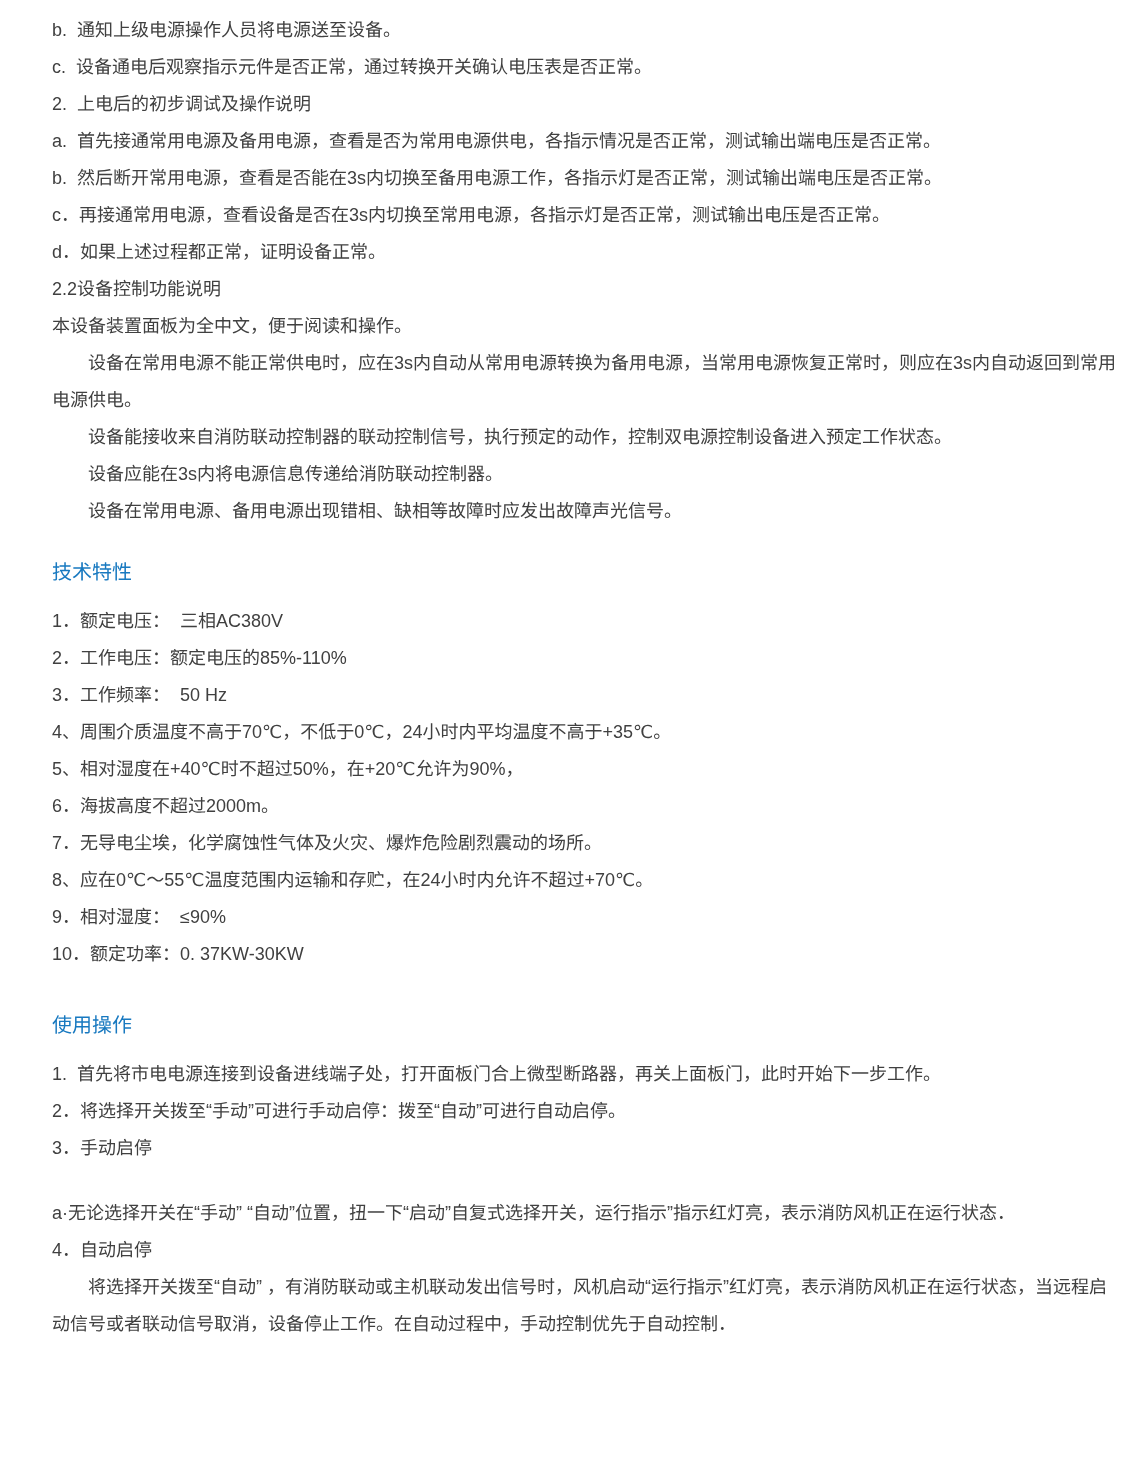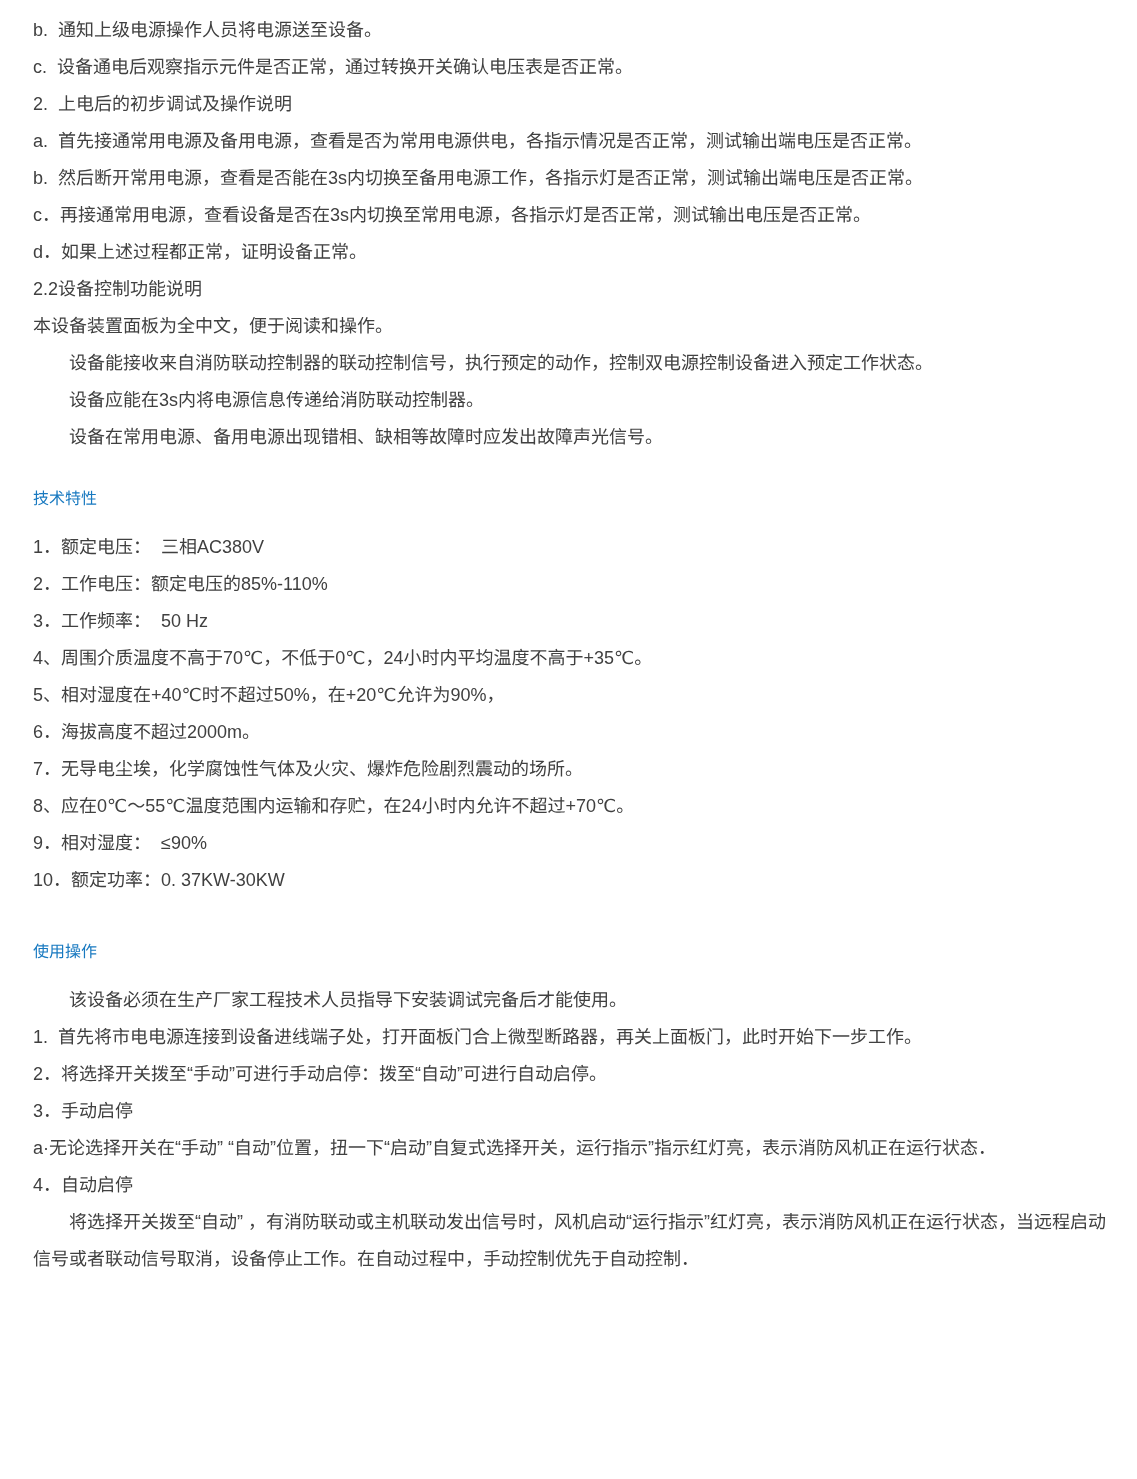--- a/index.html
+++ b/index.html
@@ -12,35 +12,35 @@
   body{
     width:1137px;
     height:1479px;
     background:var(--bg);
     overflow:hidden;
     font-family:"Liberation Sans","DejaVu Sans",sans-serif;
   }
   .doc{
     width:1137px;
     height:1447px;
-    padding:12px 20px 10px 33px;
+    padding:12px 20px 10px 52px;
     color:var(--text-color);
     font-size:18px;
     line-height:37px;
   }
   p.line{
     margin:0;
     white-space:pre-wrap;
     word-break:break-all;
   }
   p.line.indent{ text-indent:2em; }
-  p.line.hang{ padding-left:13px; text-indent:-13px; }
+  p.line.hang{ padding-left:13px; text-indent:-13px;margin-top:28px; }
   h2.sec-heading{
     color:var(--heading-color);
-    font-size:16px;
+    font-size:20px;
     font-weight:400;
     line-height:37px;
     margin:24px 0 12px 0;
   }
   h2.sec-heading.mt-lg{ margin-top:34px; }
 </style>
 </head>
 <body>
 
 <div class="doc">
@@ -49,20 +49,21 @@
     <div class="lines">
         <p class="line">b.  通知上级电源操作人员将电源送至设备。</p>
         <p class="line">c.  设备通电后观察指示元件是否正常，通过转换开关确认电压表是否正常。</p>
         <p class="line">2.  上电后的初步调试及操作说明</p>
         <p class="line">a.  首先接通常用电源及备用电源，查看是否为常用电源供电，各指示情况是否正常，测试输出端电压是否正常。</p>
         <p class="line">b.  然后断开常用电源，查看是否能在3s内切换至备用电源工作，各指示灯是否正常，测试输出端电压是否正常。</p>
         <p class="line">c．再接通常用电源，查看设备是否在3s内切换至常用电源，各指示灯是否正常，测试输出电压是否正常。</p>
         <p class="line">d．如果上述过程都正常，证明设备正常。</p>
         <p class="line">2.2设备控制功能说明</p>
         <p class="line">本设备装置面板为全中文，便于阅读和操作。</p>
+        <p class="line indent">设备在常用电源不能正常供电时，应在3s内自动从常用电源转换为备用电源，当常用电源恢复正常时，则应在3s内自动返回到常用电源供电。</p>
         <p class="line indent">设备能接收来自消防联动控制器的联动控制信号，执行预定的动作，控制双电源控制设备进入预定工作状态。</p>
         <p class="line indent">设备应能在3s内将电源信息传递给消防联动控制器。</p>
         <p class="line indent">设备在常用电源、备用电源出现错相、缺相等故障时应发出故障声光信号。</p>
       </div>
   </section>
 
   <section>
     <h2 class="sec-heading">技术特性</h2>
     <div class="lines">
         <p class="line">1．额定电压：  三相AC380V</p>
@@ -74,21 +75,20 @@
         <p class="line">7．无导电尘埃，化学腐蚀性气体及火灾、爆炸危险剧烈震动的场所。</p>
         <p class="line">8、应在0℃～55℃温度范围内运输和存贮，在24小时内允许不超过+70℃。</p>
         <p class="line">9．相对湿度：  ≤90%</p>
         <p class="line">10．额定功率：0. 37KW-30KW</p>
       </div>
   </section>
 
   <section>
     <h2 class="sec-heading mt-lg">使用操作</h2>
     <div class="lines">
-        <p class="line indent">该设备必须在生产厂家工程技术人员指导下安装调试完备后才能使用。</p>
         <p class="line">1.  首先将市电电源连接到设备进线端子处，打开面板门合上微型断路器，再关上面板门，此时开始下一步工作。</p>
         <p class="line">2．将选择开关拨至“手动”可进行手动启停：拨至“自动”可进行自动启停。</p>
         <p class="line">3．手动启停</p>
         <p class="line hang">a·无论选择开关在“手动” “自动”位置，扭一下“启动”自复式选择开关，运行指示”指示红灯亮，表示消防风机正在运行状态．</p>
         <p class="line">4．自动启停</p>
         <p class="line indent">将选择开关拨至“自动” ，有消防联动或主机联动发出信号时，风机启动“运行指示”红灯亮，表示消防风机正在运行状态，当远程启动信号或者联动信号取消，设备停止工作。在自动过程中，手动控制优先于自动控制．</p>
       </div>
   </section>
 
 </div>

